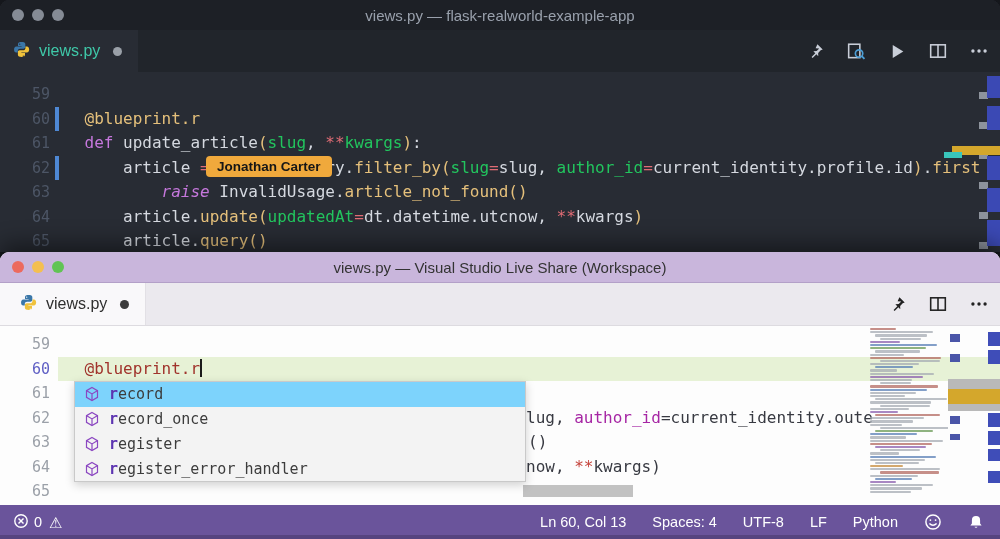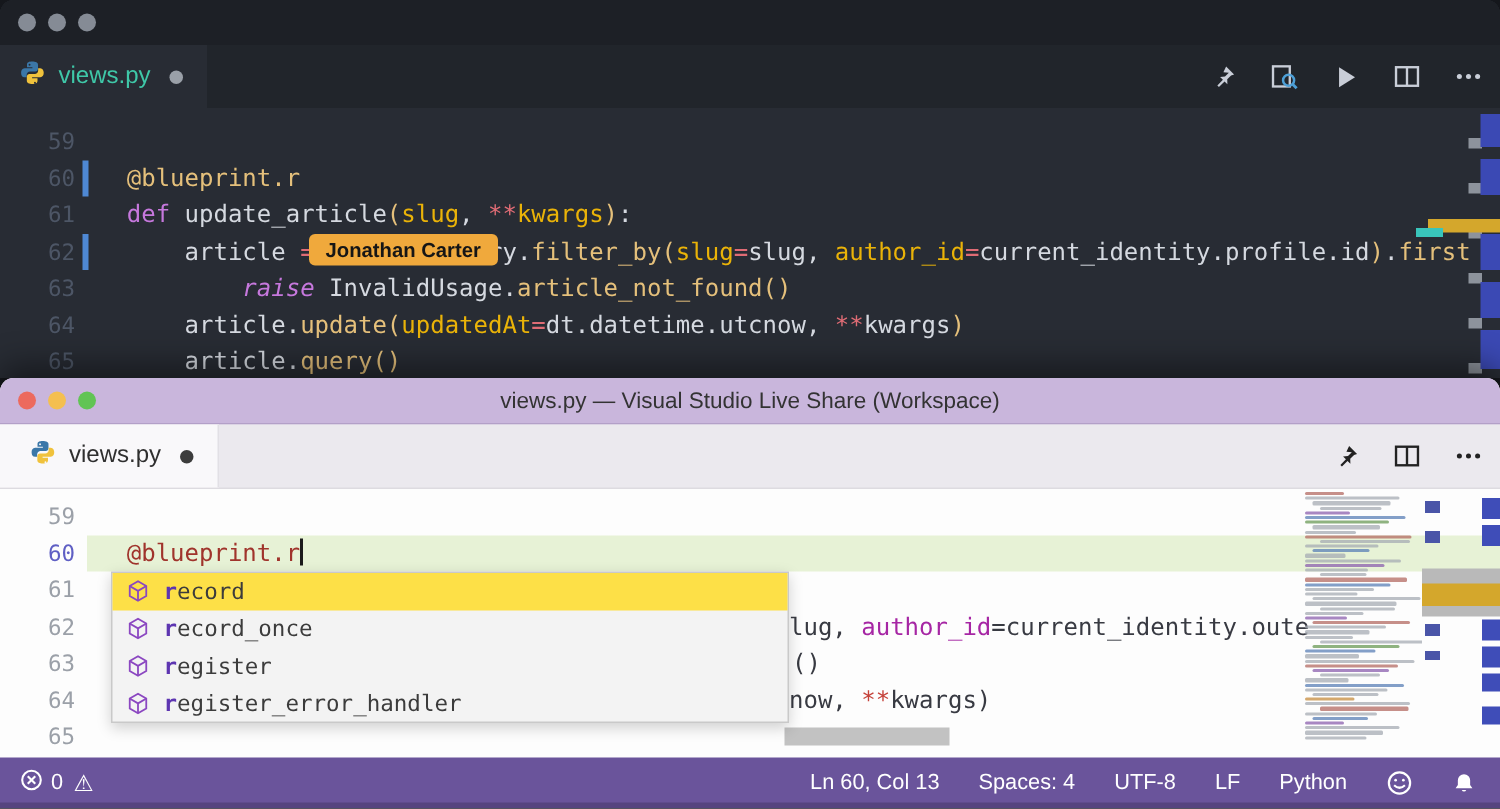--- a/index.html
+++ b/index.html
@@ -23,21 +23,21 @@
   .ed-dark{position:relative;height:180px;background:#282c34;overflow:hidden;}
   .rows{padding-top:10px;}
   .crow{display:flex;align-items:flex-start;height:24.5px;line-height:24.5px;position:relative;white-space:pre;}
   .ln{width:50px;text-align:right;font-size:15px;}
   .ed-dark .ln{color:#4d5666;}
   .gbar{width:3.5px;height:24.5px;margin-left:5px;}
   .ed-dark .gbar.changed{background:#4e88d4;}
   .codetext{padding-left:26px;font-size:16px;}
   .ed-dark .codetext{color:#d5d9e0;}
   .dark-t .tk-fg{color:#d5d9e0}.dark-t .tk-purple{color:#c678dd}.dark-t .tk-yellow{color:#e5c07b}
-  .dark-t .tk-teal{color:#eab308}.dark-t .tk-red{color:#e06c75}
+  .dark-t .tk-teal{color:#22c55e}.dark-t .tk-red{color:#e06c75}
   .it{font-style:italic;}
   .flag{position:absolute;left:206px;top:84px;background:#f0a93c;color:#161616;font-weight:bold;font-size:13.5px;padding:3px 11px;border-radius:4px;z-index:5;}
   
   .ruler-dash{position:absolute;width:9px;height:7px;background:#8d939c;left:979px;}
   .ruler-blue{position:absolute;width:13px;left:987px;background:#3b49b4;}
   .ruler-yellow{position:absolute;left:952px;width:48px;height:9px;background:#d4a72c;}
   .ruler-teal{position:absolute;left:944px;width:18px;height:6px;background:#39c5bb;}
   
   .win-bot{position:absolute;left:0;top:252px;width:1000px;height:287px;background:#fdfdfd;border-radius:9px 9px 0 0;overflow:hidden;box-shadow:0 -8px 22px rgba(0,0,0,.45);}
   .tb-light{height:30px;background:#c9b6dc;display:flex;align-items:center;position:relative;border-bottom:1px solid #b3a0c8;}
@@ -62,21 +62,21 @@
   .mm-row{height:2.2px;margin-bottom:1px;border-radius:1px;opacity:.75;}
   .scrollstrip{position:absolute;right:0;top:0;width:52px;height:180px;}
   .ss-blue{position:absolute;left:40px;width:12px;background:#3f4db8;}
   .ss-navy{position:absolute;left:2px;width:10px;background:#4a55a8;}
   .ss-slider{position:absolute;left:0;width:52px;top:53px;height:32px;background:#b9b9b9;}
   .ss-yellow{position:absolute;left:0;width:52px;top:63px;height:15px;background:#d4a72c;}
   .hscroll{position:absolute;left:523px;top:159px;width:110px;height:12px;background:#c2c2c2;}
   
   .suggest{position:absolute;left:74px;top:381px;width:450px;background:#f3f3f3;border:1px solid #c9c9c9;box-shadow:0 3px 9px rgba(0,0,0,.18);z-index:60;}
   .sg-item{display:flex;align-items:center;gap:9px;height:24.8px;padding-left:9px;font-size:15px;color:#3c3c3c;}
-  .sg-item.sel{background:#fde047;}
+  .sg-item.sel{background:#7dd3fc;}
   .sg-item svg{display:block;}
   .sg-label b{color:#5d35b1;font-weight:bold;}
   
   .statusbar{position:absolute;left:0;top:505px;width:1000px;height:34px;background:#6a549b;color:#fff;display:flex;align-items:center;font-size:14.5px;box-shadow:inset 0 -4px 0 rgba(0,0,0,.18);z-index:10;}
   .st-left{display:flex;align-items:center;gap:7px;padding-left:13px;}
   .st-right{margin-left:auto;display:flex;align-items:center;gap:26px;padding-right:16px;}
   .st-item{display:flex;align-items:center;gap:5px;cursor:pointer;}
   .warn-glyph{font-size:15px;line-height:1;}
 </style>
 </head>
@@ -84,20 +84,21 @@
 
 <div class="stage">
 
   <div class="win-top dark-t">
     <div class="tb-dark">
       <div class="lights">
         <span class="light inactive"></span>
         <span class="light inactive"></span>
         <span class="light inactive"></span>
       </div>
+      <div class="tb-title">views.py — flask-realworld-example-app</div>
     </div>
     <div class="tabbar-dark">
       <div class="tab-dark">
         <span id="py-ico-top"><svg width="17" height="17" viewBox="0 0 16 16">
               <path fill="#3b77a8" d="M7.9 1C6.1 1 4.7 1.4 4.7 3v1.6h3.4v.6H3.2C1.6 5.2 1 6.6 1 8c0 1.5.6 2.9 2.2 2.9h1.3V9.2c0-1.1 1-2 2.1-2h3.3c1 0 1.7-.8 1.7-1.7V3c0-1.5-1.4-2-3.7-2zM6.3 2.4a.6.6 0 1 1 0 1.2.6.6 0 0 1 0-1.2z"></path>
               <path fill="#f0c23c" d="M8.1 15c1.8 0 3.2-.4 3.2-2v-1.6H7.9v-.6h5.1c1.6 0 2.2-1.4 2.2-2.8 0-1.5-.6-2.9-2.2-2.9h-1.3v1.7c0 1.1-1 2-2.1 2H6.3c-1 0-1.7.8-1.7 1.7V13c0 1.5 1.4 2 3.5 2zm1.6-1.4a.6.6 0 1 1 0 1.2.6.6 0 0 1 0-1.2z"></path>
             </svg></span>
         <span class="tab-label">views.py</span>
         <span class="mod-dot"></span>
       </div>

